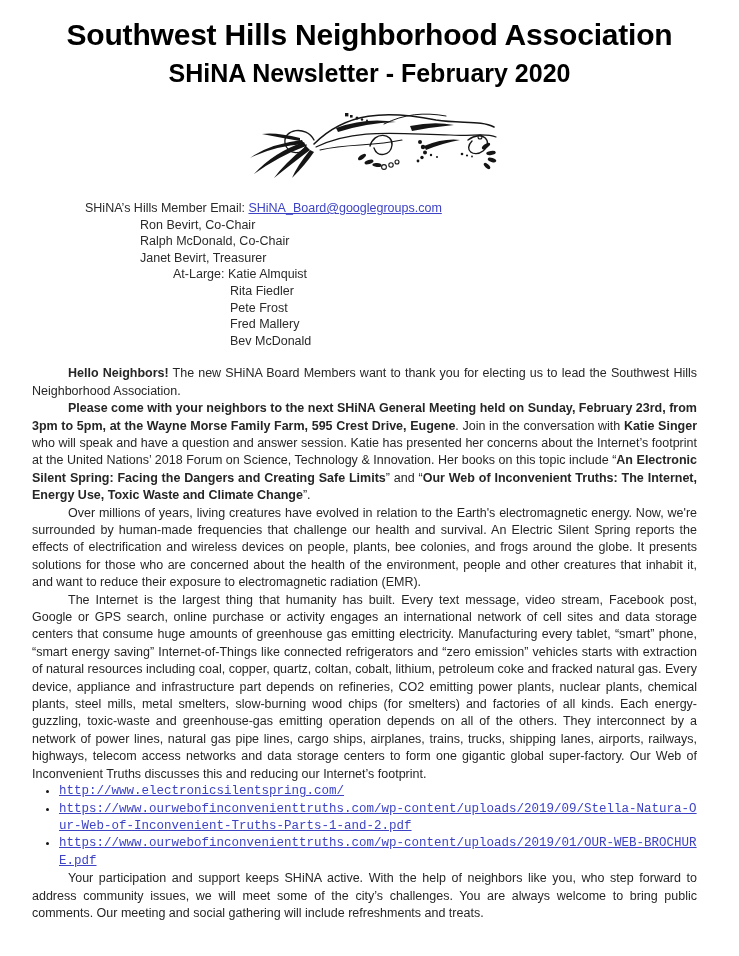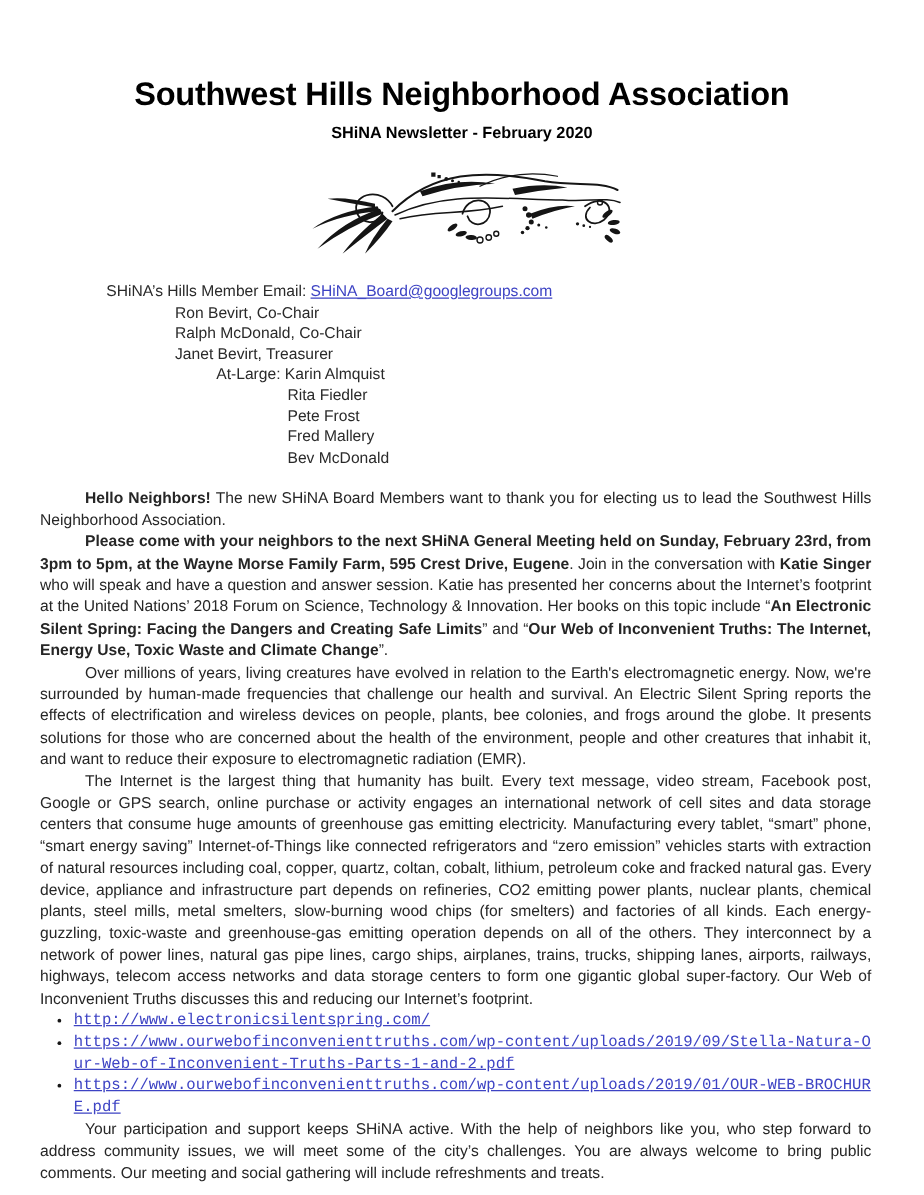--- a/index.html
+++ b/index.html
@@ -7,31 +7,31 @@
     position: relative;
     width: 739px;
     height: 956px;
     background: #ffffff;
     font-family: "Liberation Sans", sans-serif;
     color: #1f1f1f;
     overflow: hidden;
   }
   .title {
     margin: 0;
-    padding-top: 60px;
+    padding-top: 18px;
     text-align: center;
-    font-size: 26px;
+    font-size: 30px;
     font-weight: bold;
     color: #000000;
     letter-spacing: -0.2px;
   }
   .subtitle {
     margin: 7px 0 0 0;
     text-align: center;
-    font-size: 13px;
+    font-size: 25px;
     font-weight: bold;
     color: #000000;
   }
   .flourish-wrap { text-align: center; margin-top: 6px; height: 86px; }
   .board {
     margin: 20px 0 0 85px;
     font-size: 12.5px;
     line-height: 16.6px;
     color: #2a2a2a;
   }
@@ -120,21 +120,21 @@
   <div class="board">
     <div class="board-email-row">
       <span>SHiNA’s Hills Member Email: </span><a href="#">SHiNA_Board@googlegroups.com</a>
     </div>
     <div class="officers">
         <div>Ron Bevirt, Co-Chair</div>
         <div>Ralph McDonald, Co-Chair</div>
         <div>Janet Bevirt, Treasurer</div>
       </div>
     <div class="at-large-row">
-      <span>At-Large: </span><span>Karin Almquist</span>
+      <span>At-Large: </span><span>Katie Almquist</span>
     </div>
     <div class="at-large-rest">
         <div>Rita Fiedler</div>
         <div>Pete Frost</div>
         <div>Fred Mallery</div>
         <div>Bev McDonald</div>
       </div>
   </div>
 
   <div class="content">

